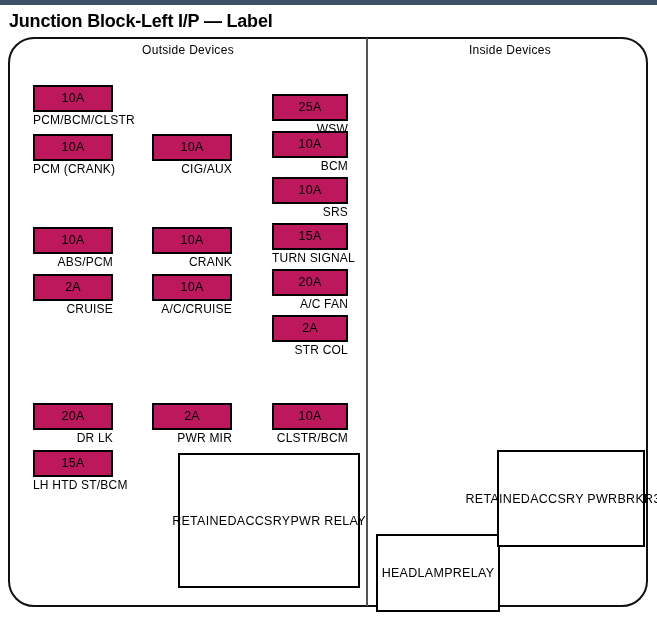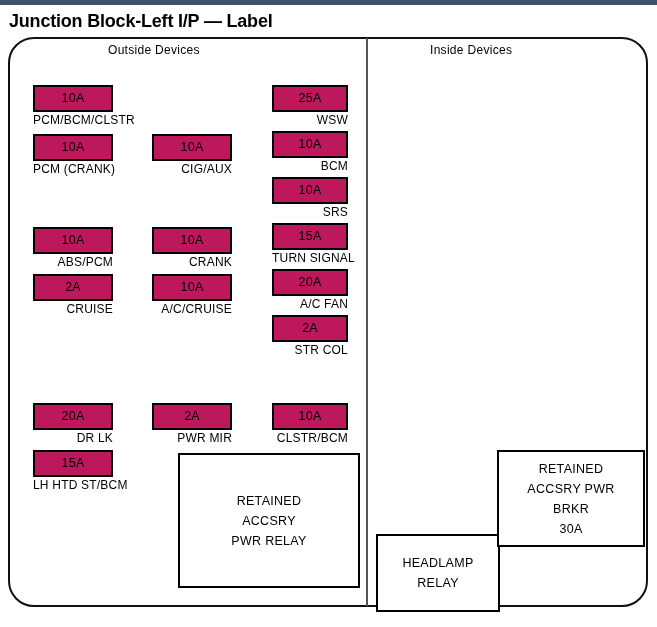--- a/index.html
+++ b/index.html
@@ -57,21 +57,21 @@
     top: 38px;
     width: 2px;
     height: 568px;
     background: #555555;
   }
 
   .section-heading {
     position: absolute;
     font-size: 12px;
     white-space: nowrap;
-    text-align: left;
+    text-align: center;
     letter-spacing: 0.3px;
   }
   #heading-outside { left: 108px; top: 43px; width: 160px; }
   #heading-inside  { left: 430px; top: 43px; width: 160px; }
 
   
   .fuse {
     position: absolute;
   }
   .fuse-box {
@@ -92,21 +92,20 @@
     letter-spacing: 0.2px;
   }
 
   
   .relay-box {
     position: absolute;
     box-sizing: border-box;
     border: 2px solid #000000;
     background: #ffffff;
     display: flex;
-    flex-direction: column;
     align-items: center;
     justify-content: center;
     font-size: 12.5px;
     line-height: 20px;
     text-align: center;
     letter-spacing: 0.3px;
   }
   .relay-box span { display: block; white-space: nowrap; }
 </style>
 </head>
@@ -165,21 +164,21 @@
 <div class="fuse" style="left:152px; top:274px; width:80px;">
   <div class="fuse-box">10A</div>
   <div class="fuse-caption">A/C/CRUISE</div>
 </div>
 
 <div class="fuse" style="left:152px; top:403px; width:80px;">
   <div class="fuse-box">2A</div>
   <div class="fuse-caption">PWR MIR</div>
 </div>
 
-<div class="fuse" style="left:272px; top:85px; width:76px;">
+<div class="fuse" style="left:272px; top:94px; width:76px;">
   <div class="fuse-box">25A</div>
   <div class="fuse-caption">WSW</div>
 </div>
 
 <div class="fuse" style="left:272px; top:131px; width:76px;">
   <div class="fuse-box">10A</div>
   <div class="fuse-caption">BCM</div>
 </div>
 
 <div class="fuse" style="left:272px; top:177px; width:76px;">

